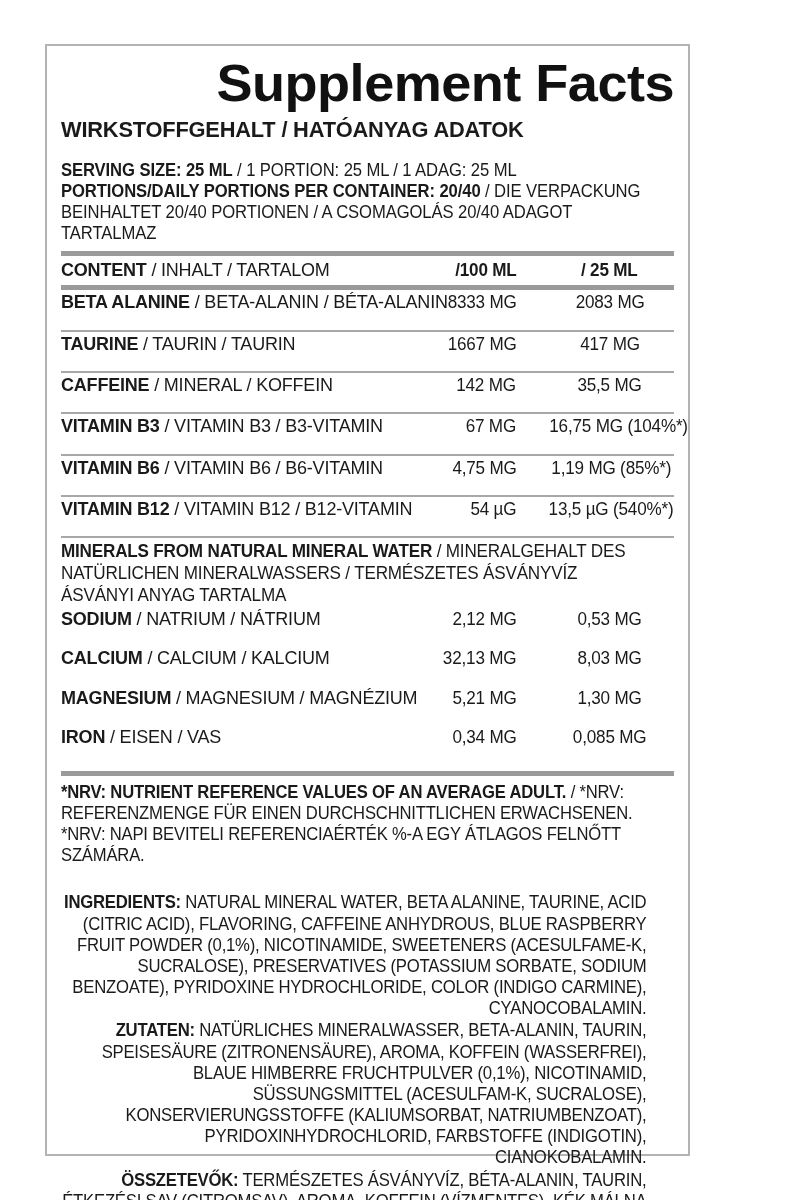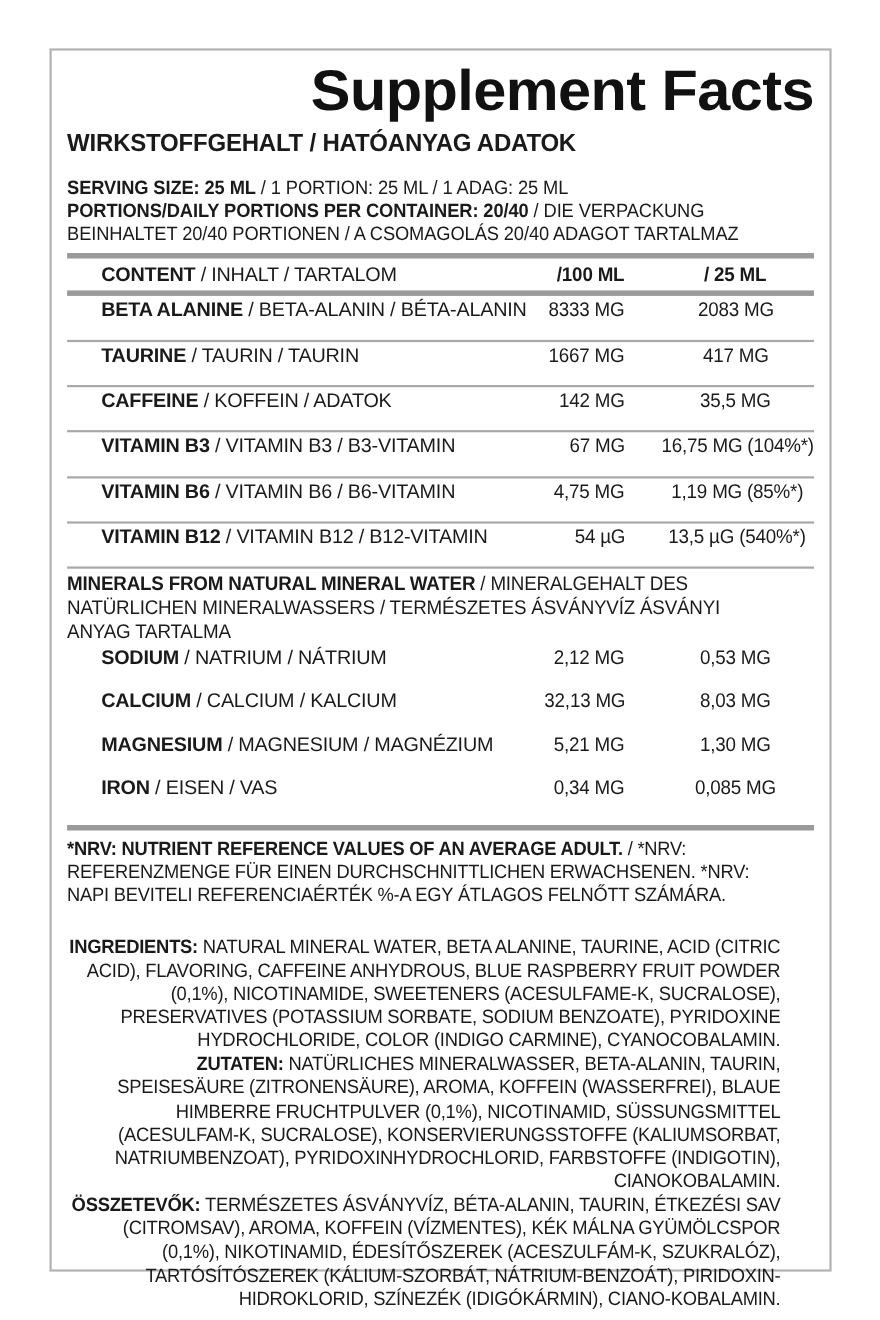--- a/index.html
+++ b/index.html
@@ -10,21 +10,21 @@
     background: #ffffff;
     font-family: "Liberation Sans", sans-serif;
     color: #1a1a1a;
     overflow: hidden;
   }
 
   .label-panel {
     position: absolute;
     left: 45px;
     top: 44px;
-    width: 711px;
+    width: 645px;
     height: 1112px;
     border: 2px solid #b3b3b3;
     background: #ffffff;
     padding: 10px 14px 8px 14px;
   }
 
   
   .title {
     font-size: 52px;
     font-weight: bold;
@@ -78,21 +78,21 @@
     padding: 1px 0 16px 0;
     vertical-align: bottom;
     font-size: 18px;
     line-height: 1.24;
     letter-spacing: -0.2px;
   }
   .col-name  { width: 58%; }
   .col-100   { width: 20.5%; text-align: right; padding-right: 26px !important; }
   .col-25    { width: 21.5%; text-align: center; }
 
-  .nut-name { transform: scaleX(0.95); transform-origin: left center; white-space: nowrap; margin-left: 31px; }
+  .nut-name { transform: scaleX(0.95); transform-origin: left center; white-space: nowrap; }
   .nut-name b { font-weight: bold; }
   .nut-val  { transform: scaleX(0.95); transform-origin: right center; white-space: nowrap; display: inline-block; }
 
   .hdr td { font-weight: bold; font-size: 18px; padding: 3px 0 4px 0; }
   .hdr .col-name .nut-name b { font-weight: bold; }
 
   .row-sep td { padding: 0; }
   .row-sep div { height: 2px; background: #a8a8a8; }
 
   
@@ -183,21 +183,21 @@
         <td class="col-100"><span class="nut-val">1667 MG</span></td>
         <td class="col-25"><span class="nut-val">417 MG</span></td>
       </tr>
       <tr class="row-sep">
           <td colspan="3">
             <div></div>
           </td>
         </tr>
 
       <tr>
-        <td class="col-name"><span class="nut-name"><b>CAFFEINE</b><span> / KOFFEIN / ADATOK</span></span></td>
+        <td class="col-name"><span class="nut-name"><b>CAFFEINE</b><span> / MINERAL / KOFFEIN</span></span></td>
         <td class="col-100"><span class="nut-val">142 MG</span></td>
         <td class="col-25"><span class="nut-val">35,5 MG</span></td>
       </tr>
       <tr class="row-sep">
           <td colspan="3">
             <div></div>
           </td>
         </tr>
 
       <tr>

